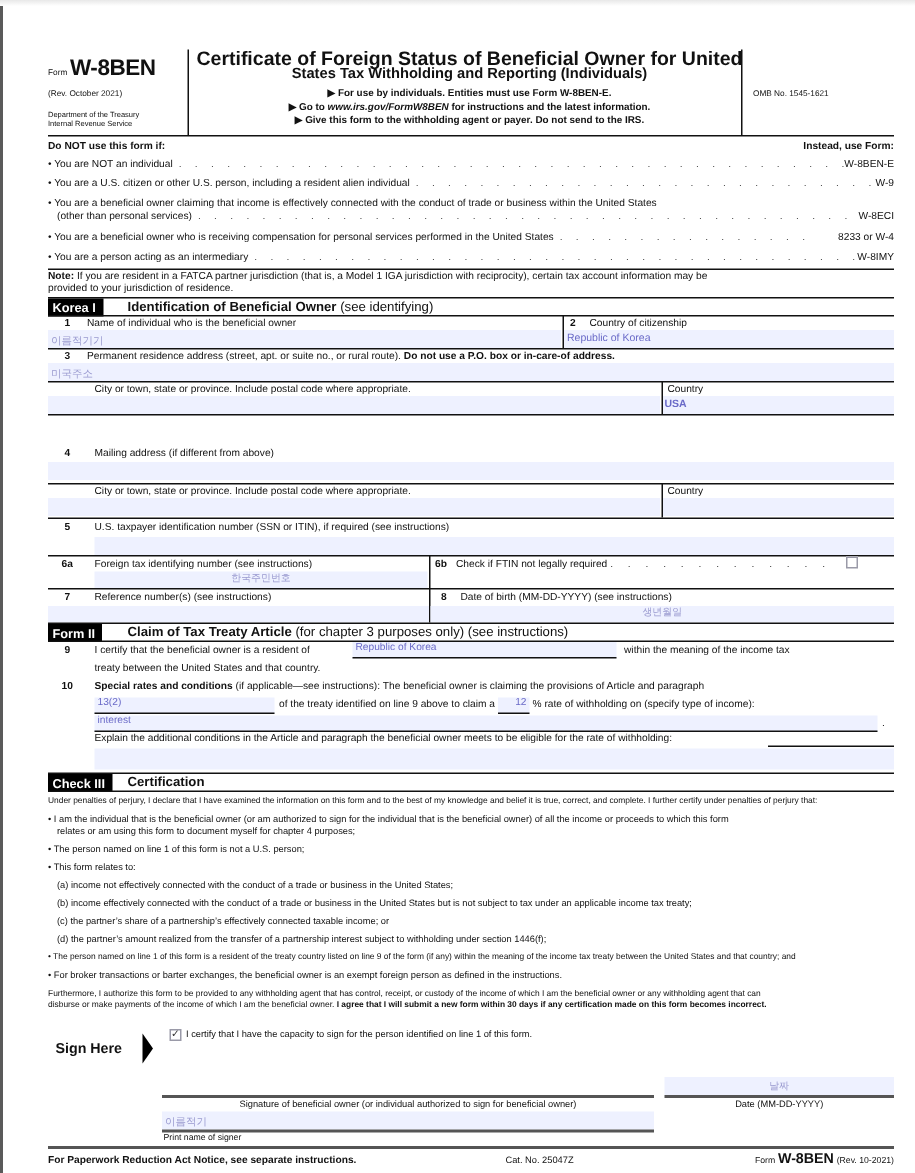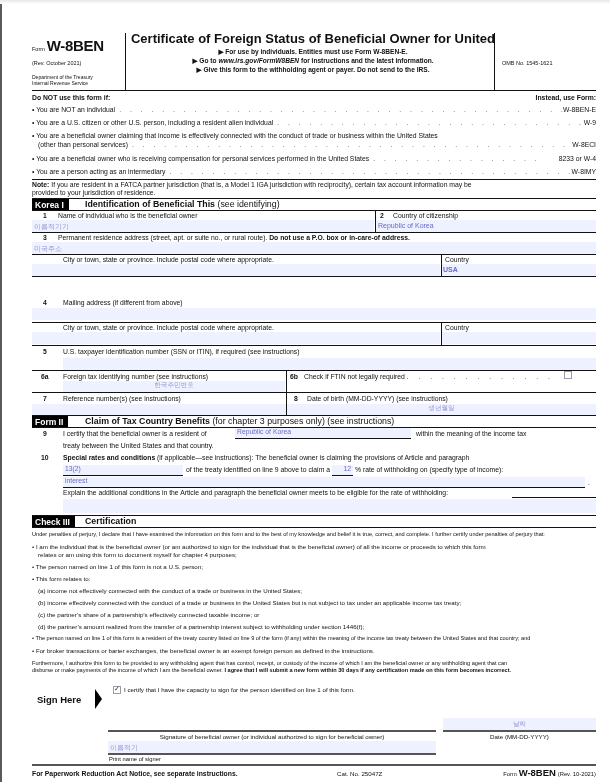--- a/index.html
+++ b/index.html
@@ -43,20 +43,21 @@
     <span style="font-size:15px;font-weight:bold;letter-spacing:-0.3px;">W-8BEN</span>
   </div>
   <div class="abs" style="left:0;top:32px;font-size:5.5px;">(Rev. October 2021)</div>
   <div class="abs" style="left:0;top:46px;font-size:5px;line-height:6px;">
     <div>Department of the Treasury</div>
     <div>Internal Revenue Service</div>
   </div>
   <div class="vline" style="left:93px;top:5px;height:57px;"></div>
   <div class="abs" style="left:96px;top:5px;width:370px;text-align:center;">
     <div style="font-size:13px;font-weight:bold;line-height:11px;">Certificate of Foreign Status of Beneficial Owner for United</div>
+    <div style="font-size:9.8px;font-weight:bold;line-height:11px;">States Tax Withholding and Reporting (Individuals)</div>
     <div style="font-size:6.6px;font-weight:bold;margin-top:3px;line-height:9px;">▶ For use by individuals. Entities must use Form W-8BEN-E.</div>
     <div style="font-size:6.6px;font-weight:bold;line-height:9px;">
       <span>▶ Go to </span><i>www.irs.gov/FormW8BEN</i><span> for instructions and the latest information.</span>
     </div>
     <div style="font-size:6.6px;font-weight:bold;line-height:9px;">▶ Give this form to the withholding agent or payer. Do not send to the IRS.</div>
   </div>
   <div class="vline" style="left:462px;top:5px;height:57px;"></div>
   <div class="abs" style="left:470px;top:32px;font-size:5.5px;">OMB No. 1545-1621</div>
   <div class="rule" style="top:62px;width:564px;"></div>
 
@@ -91,21 +92,21 @@
   </div>
   <div class="rule" style="top:151px;width:564px;"></div>
   <div class="abs" style="left:0;top:153px;font-size:6.8px;line-height:8px;width:564px;">
     <span class="b">Note:</span><span> If you are resident in a FATCA partner jurisdiction (that is, a Model 1 IGA jurisdiction with reciprocity), certain tax account information may be</span><br>
     <span>provided to your jurisdiction of residence.</span>
   </div>
 
   <div class="rule" style="top:170px;width:564px;"></div>
   <div class="part-tag" style="left:0;top:171px;">Korea I</div>
   <div class="part-title" style="left:53px;top:171px;">
-    <span>Identification of Beneficial This</span><span class="normal"> (see identifying)</span>
+    <span>Identification of Beneficial Owner</span><span class="normal"> (see identifying)</span>
   </div>
   <div class="rule" style="top:182px;width:564px;"></div>
 
   <div class="num" style="left:11px;top:184px;">1</div>
   <div class="lbl" style="left:26px;top:184px;">Name of individual who is the beneficial owner</div>
   <div class="abs field kfield" style="left:0;top:192px;width:342px;height:12px;font-size:7px;padding:2px 2px;">이름적기기</div>
   <div class="vline" style="left:343px;top:182px;height:22px;"></div>
   <div class="num" style="left:348px;top:184px;">2</div>
   <div class="lbl" style="left:361px;top:184px;">Country of citizenship</div>
   <div class="abs field" style="left:344px;top:192px;width:220px;height:12px;font-size:7px;padding:2px 2px;">Republic of Korea</div>
@@ -150,21 +151,21 @@
   <div class="num" style="left:11px;top:367px;">7</div>
   <div class="lbl" style="left:31px;top:367px;">Reference number(s) (see instructions)</div>
   <div class="abs field" style="left:0;top:376px;width:254px;height:11px;"></div>
   <div class="num" style="left:262px;top:367px;">8</div>
   <div class="lbl" style="left:275px;top:367px;">Date of birth (MM-DD-YYYY) (see instructions)</div>
   <div class="abs field kfield" style="left:255px;top:376px;width:309px;height:11px;font-size:6.6px;text-align:center;">생년월일</div>
   <div class="rule" style="top:387px;width:564px;"></div>
 
   <div class="part-tag" style="left:0;top:388px;">Form II</div>
   <div class="part-title" style="left:53px;top:388px;">
-    <span>Claim of Tax Country Benefits</span><span class="normal"> (for chapter 3 purposes only) (see instructions)</span>
+    <span>Claim of Tax Treaty Article</span><span class="normal"> (for chapter 3 purposes only) (see instructions)</span>
   </div>
   <div class="rule" style="top:399px;width:564px;"></div>
 
   <div class="num" style="left:11px;top:402px;">9</div>
   <div class="lbl" style="left:31px;top:402px;">I certify that the beneficial owner is a resident of</div>
   <div class="underline-field" style="left:203px;top:400px;width:176px;height:11px;">Republic of Korea</div>
   <div class="lbl" style="left:384px;top:402px;">within the meaning of the income tax</div>
   <div class="lbl" style="left:31px;top:414px;">treaty between the United States and that country.</div>
 
   <div class="num" style="left:9px;top:426px;">10</div>

